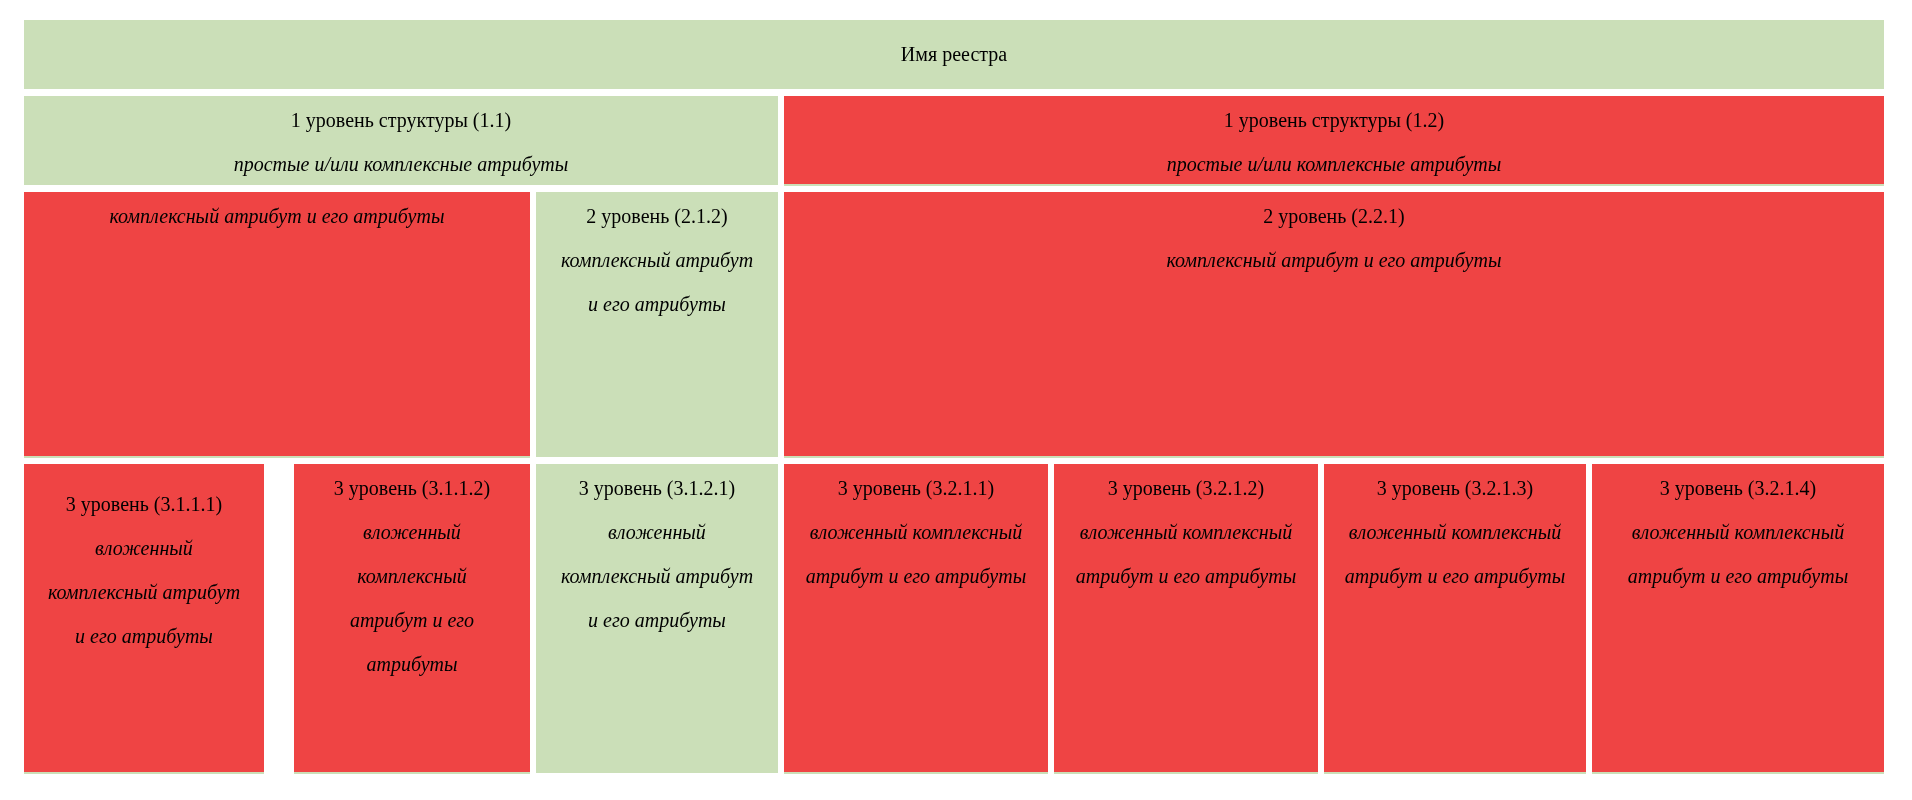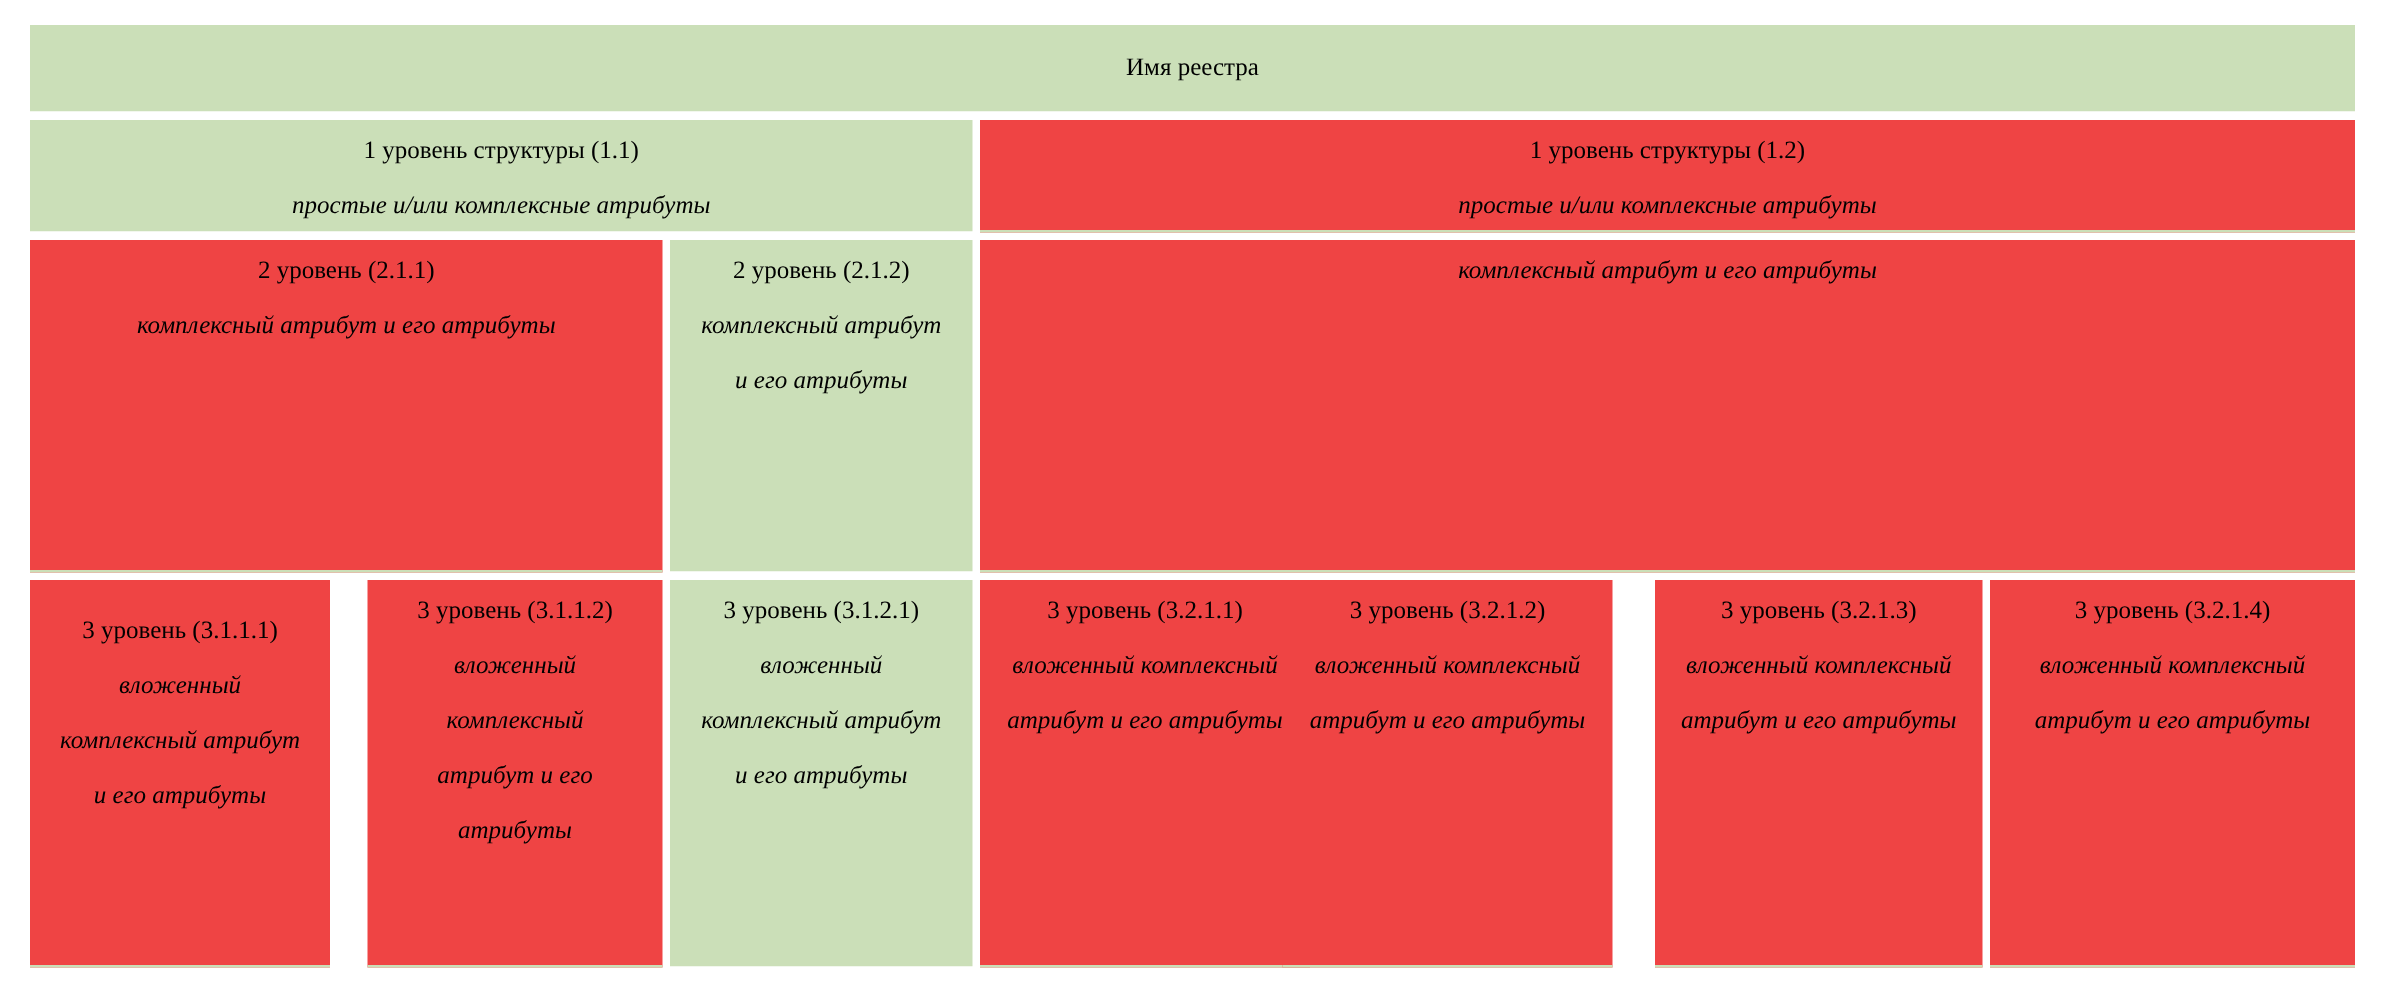--- a/index.html
+++ b/index.html
@@ -22,48 +22,48 @@
 <div class="cell green" style="left:24px; top:96px; width:754px; height:89px; padding-top:2px;">
   <span class="title">1 уровень структуры (1.1)</span>
   <span class="desc">простые и/или комплексные атрибуты</span>
 </div>
 <div class="cell red" style="left:784px; top:96px; width:1100px; height:90px; padding-top:2px;">
   <span class="title">1 уровень структуры (1.2)</span>
   <span class="desc">простые и/или комплексные атрибуты</span>
 </div>
 
 <div class="cell red" style="left:24px; top:192px; width:506px; height:266px; padding:2px 40px 0;">
-  <span class="title">2 уровень (2.1.1)</span>
   <span class="desc">комплексный атрибут и его атрибуты</span>
 </div>
 <div class="cell green" style="left:536px; top:192px; width:242px; height:265px; padding:2px 24px 0;">
   <span class="title">2 уровень (2.1.2)</span>
   <span class="desc">комплексный атрибут и его атрибуты</span>
 </div>
 <div class="cell red" style="left:784px; top:192px; width:1100px; height:266px; padding-top:2px;">
+  <span class="title">2 уровень (2.2.1)</span>
   <span class="desc">комплексный атрибут и его атрибуты</span>
 </div>
 
 <div class="cell red" style="left:24px; top:464px; width:240px; height:310px; padding:18px 18px 0;">
   <span class="title">3 уровень (3.1.1.1)</span>
   <span class="desc">вложенный комплексный атрибут и его атрибуты</span>
 </div>
 <div class="cell red" style="left:294px; top:464px; width:236px; height:310px; padding:2px 22px 0;">
   <span class="title">3 уровень (3.1.1.2)</span>
   <span class="desc">вложенный комплексный атрибут и его атрибуты</span>
 </div>
 <div class="cell green" style="left:536px; top:464px; width:242px; height:309px; padding:2px 24px 0;">
   <span class="title">3 уровень (3.1.2.1)</span>
   <span class="desc">вложенный комплексный атрибут и его атрибуты</span>
 </div>
 <div class="cell red" style="left:784px; top:464px; width:264px; height:310px; padding:2px 10px 0;">
   <span class="title">3 уровень (3.2.1.1)</span>
   <span class="desc">вложенный комплексный атрибут и его атрибуты</span>
 </div>
-<div class="cell red" style="left:1026px; top:464px; width:264px; height:310px; padding:2px 18px 0;">
+<div class="cell red" style="left:1054px; top:464px; width:264px; height:310px; padding:2px 18px 0;">
   <span class="title">3 уровень (3.2.1.2)</span>
   <span class="desc">вложенный комплексный атрибут и его атрибуты</span>
 </div>
 <div class="cell red" style="left:1324px; top:464px; width:262px; height:310px; padding:2px 18px 0;">
   <span class="title">3 уровень (3.2.1.3)</span>
   <span class="desc">вложенный комплексный атрибут и его атрибуты</span>
 </div>
 <div class="cell red" style="left:1592px; top:464px; width:292px; height:310px; padding:2px 30px 0;font-family:Liberation Serif, serif;">
   <span class="title">3 уровень (3.2.1.4)</span>
   <span class="desc">вложенный комплексный атрибут и его атрибуты</span>

